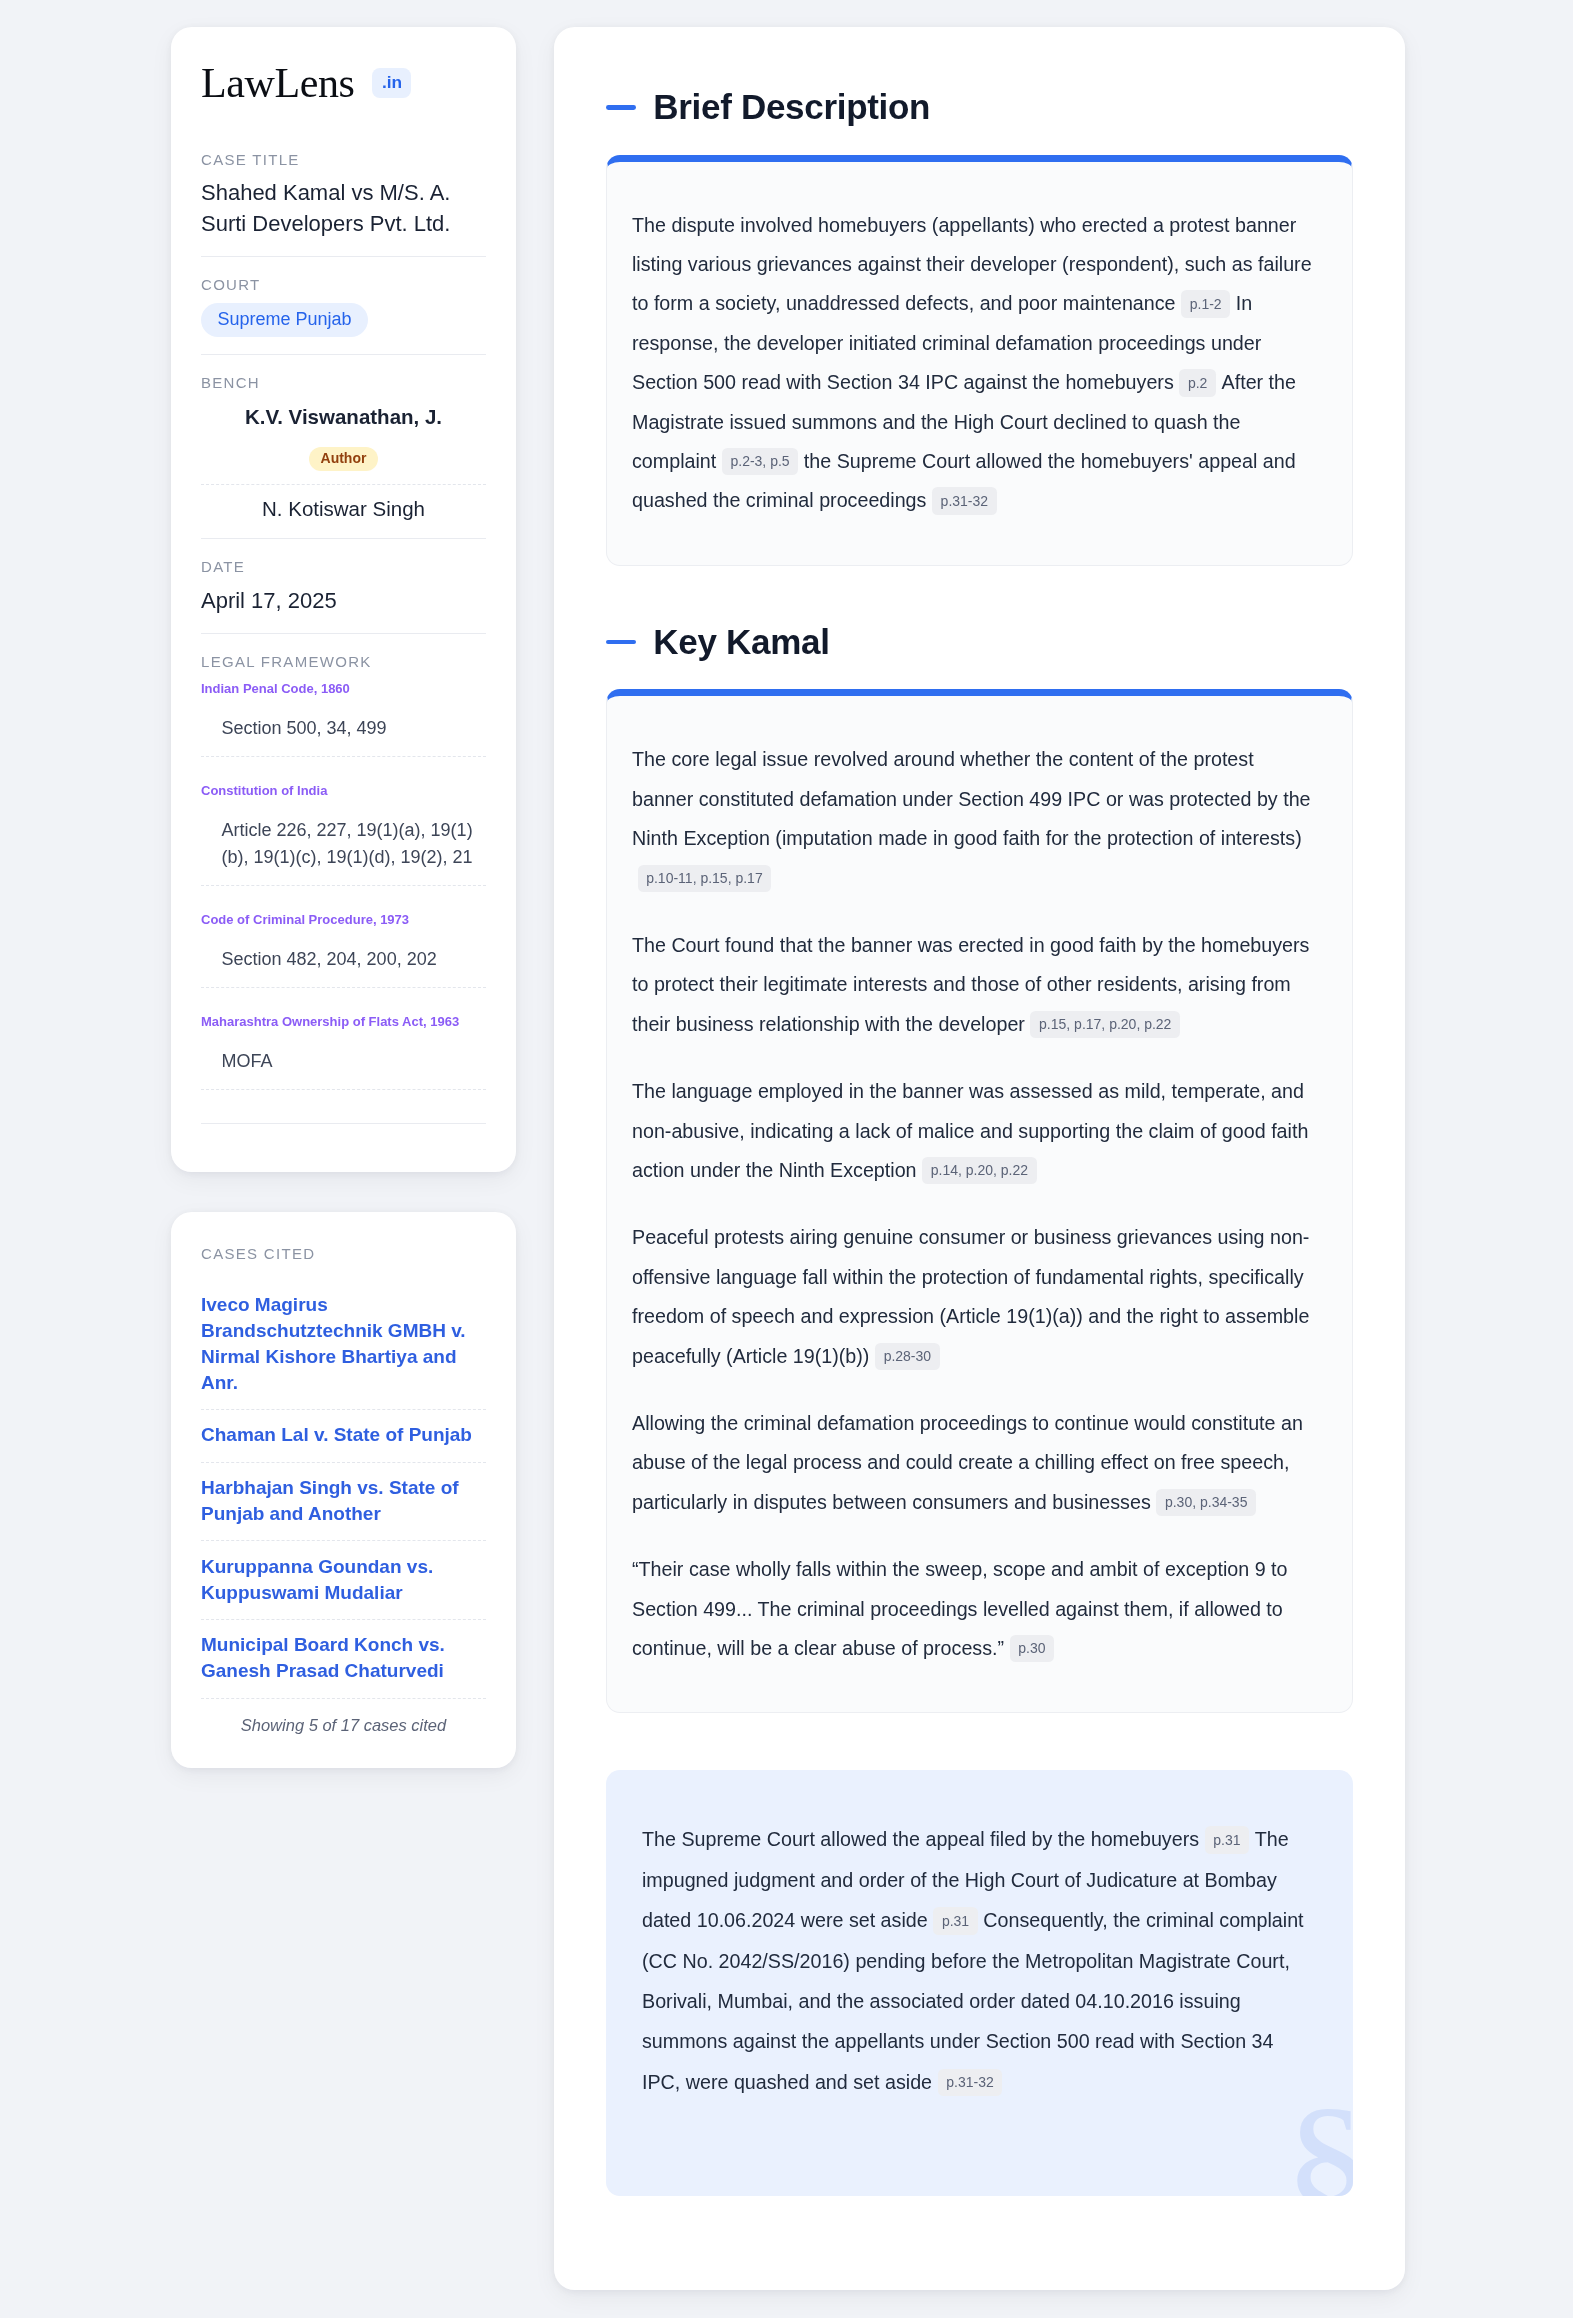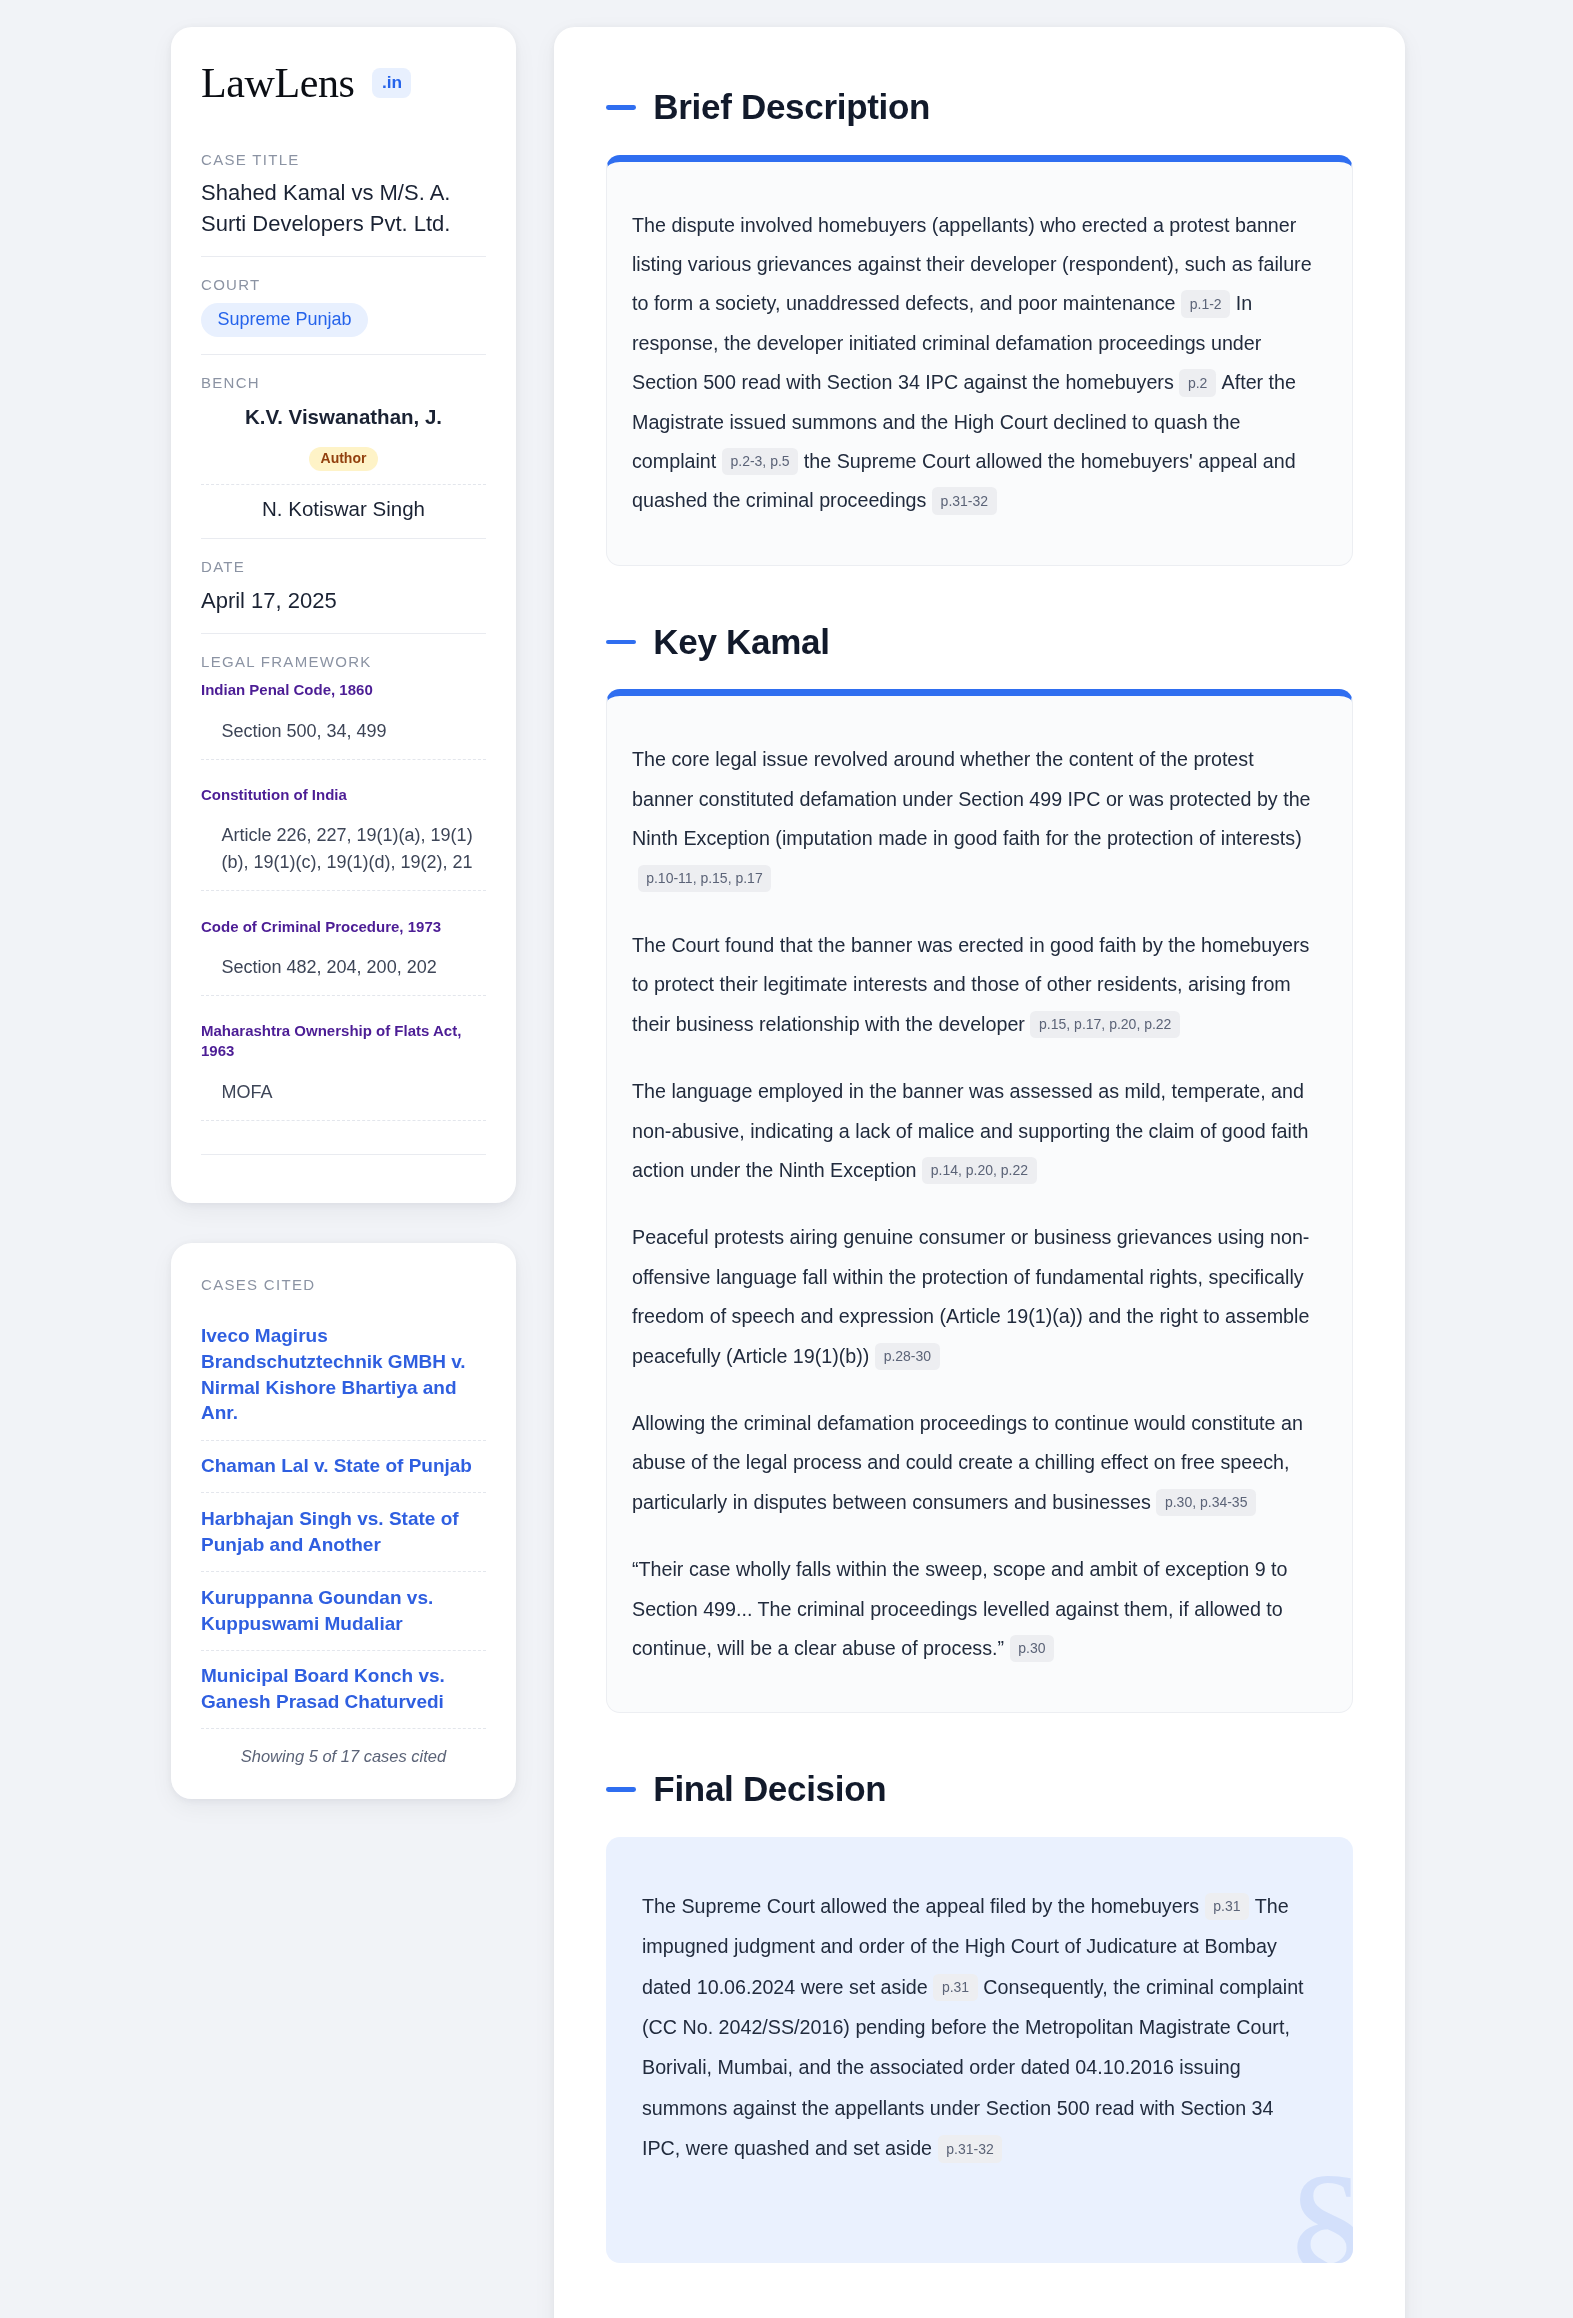--- a/index.html
+++ b/index.html
@@ -109,23 +109,23 @@
     color: #92400e;
     font-size: 14px;
     font-weight: 700;
     padding: 4.7px 11.8px 5.5px 11.8px;
     border-radius: 786px;
     line-height: 1;
   }
 
   .law-group { padding-bottom: 4.7px; }
   .law-title {
-    font-size: 15px;
-    font-weight: 700;
-    color: #4c1d95;
+    font-size: 13px;
+    font-weight: 700;
+    color: #8b5cf6;
     line-height: 1.34;
     margin-bottom: 17.3px;
   }
   .law-sections {
     font-size: 18px;
     color: #3d4557;
     line-height: 1.5;
     padding-left: 20.5px;
     padding-bottom: 14px;
     border-bottom: 1.6px dashed #e3e6ec;
@@ -344,24 +344,20 @@
         <p class="para">The core legal issue revolved around whether the content of the protest banner constituted defamation under Section 499 IPC or was protected by the Ninth Exception (imputation made in good faith for the protection of interests)<span class="cite">p.10-11, p.15, p.17</span></p>
         <p class="para">The Court found that the banner was erected in good faith by the homebuyers to protect their legitimate interests and those of other residents, arising from their business relationship with the developer<span class="cite">p.15, p.17, p.20, p.22</span></p>
         <p class="para">The language employed in the banner was assessed as mild, temperate, and non-abusive, indicating a lack of malice and supporting the claim of good faith action under the Ninth Exception<span class="cite">p.14, p.20, p.22</span></p>
         <p class="para">Peaceful protests airing genuine consumer or business grievances using non-offensive language fall within the protection of fundamental rights, specifically freedom of speech and expression (Article 19(1)(a)) and the right to assemble peacefully (Article 19(1)(b))<span class="cite">p.28-30</span></p>
         <p class="para">Allowing the criminal defamation proceedings to continue would constitute an abuse of the legal process and could create a chilling effect on free speech, particularly in disputes between consumers and businesses<span class="cite">p.30, p.34-35</span></p>
         <p class="para">“Their case wholly falls within the sweep, scope and ambit of exception 9 to Section 499... The criminal proceedings levelled against them, if allowed to continue, will be a clear abuse of process.”<span class="cite">p.30</span></p>
       </div>
     </section>
 
     <section class="section">
-      <div class="section-head">
-        <span class="head-dash"></span>
-        <h2 class="section-title">Final Decision</h2>
-      </div>
       <div class="content-card decision">
         <p class="para">The Supreme Court allowed the appeal filed by the homebuyers<span class="cite">p.31</span>The impugned judgment and order of the High Court of Judicature at Bombay dated 10.06.2024 were set aside<span class="cite">p.31</span>Consequently, the criminal complaint (CC No. 2042/SS/2016) pending before the Metropolitan Magistrate Court, Borivali, Mumbai, and the associated order dated 04.10.2016 issuing summons against the appellants under Section 500 read with Section 34 IPC, were quashed and set aside<span class="cite">p.31-32</span></p>
         <span class="watermark">§</span>
       </div>
     </section>
 
   </main>
 </div>
 
 

